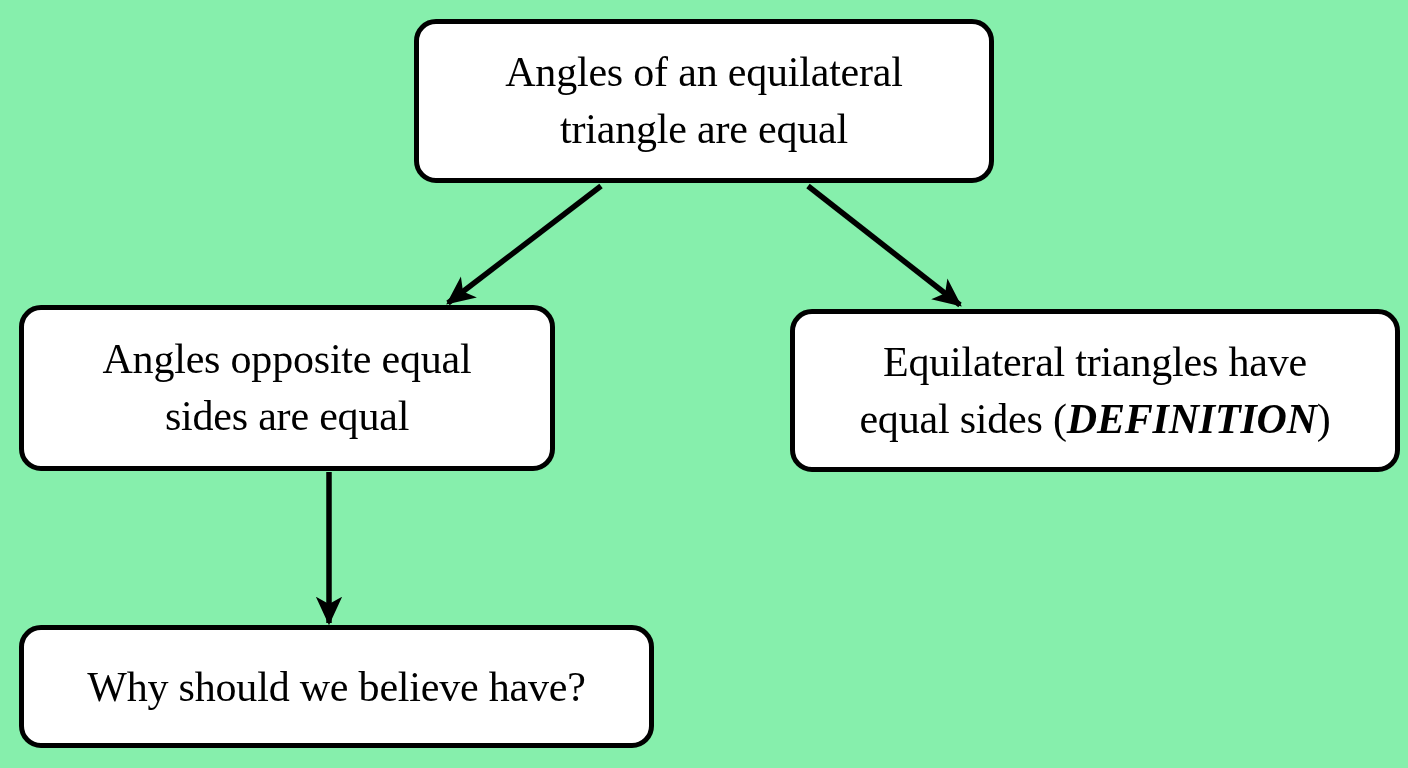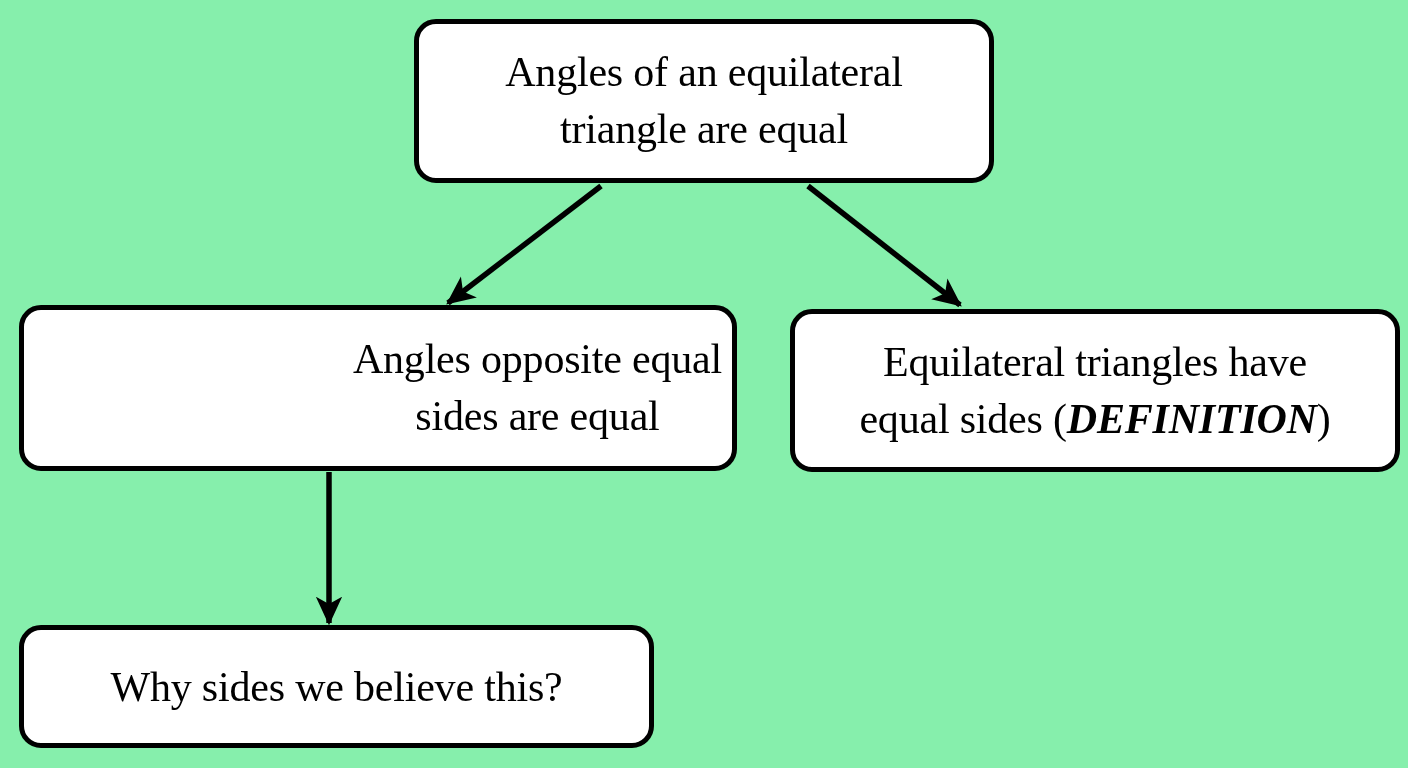--- a/index.html
+++ b/index.html
@@ -44,21 +44,21 @@
     padding: 0 10px;
     white-space: pre-line;
   }
   
   #node-premise {
     left: 414px;  top: 19px;
     width: 580px; height: 164px;
   }
   #node-theorem {
     left: 19px;   top: 305px;
-    width: 718px; height: 166px; justify-content: flex-end;
+    width: 536px; height: 166px;
   }
   #node-definition {
     left: 790px;  top: 309px;
     width: 610px; height: 163px;
   }
   #node-question {
     left: 19px;   top: 625px;
     width: 635px; height: 123px;
   }
   #node-question .node-text {
@@ -103,16 +103,16 @@
     <div class="node-text">Angles opposite equal
 sides are equal</div>
   </div>
 
   <div class="node" id="node-definition">
     <div class="node-text"><span>Equilateral triangles have
 equal sides (</span><span class="def-emphasis">DEFINITION</span><span>)</span></div>
   </div>
 
   <div class="node" id="node-question">
-    <div class="node-text">Why sides we believe this?</div>
+    <div class="node-text">Why should we believe have?</div>
   </div>
 
 </div>
 
 </body></html>

